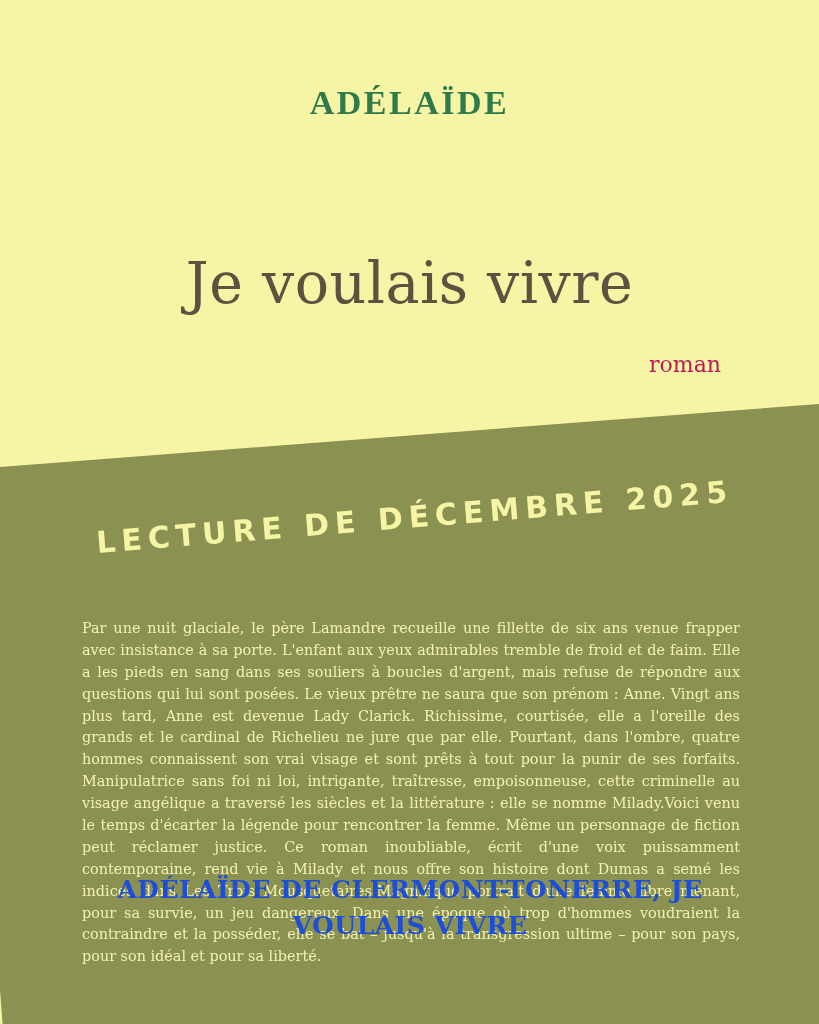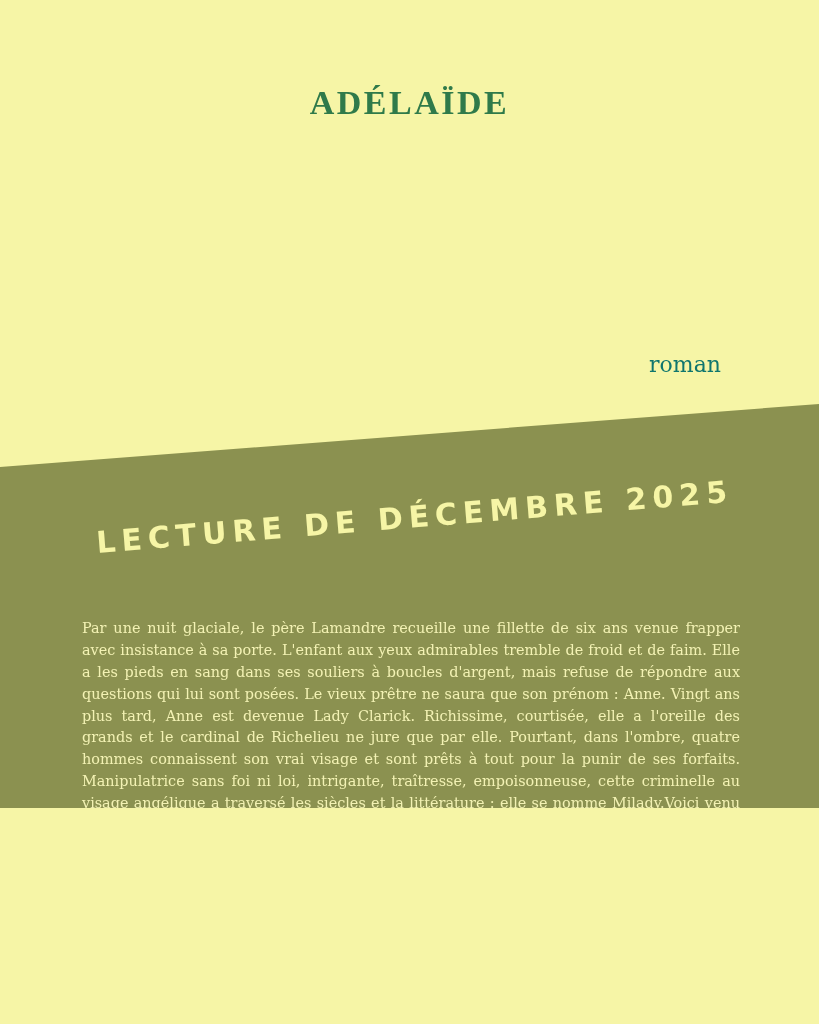--- a/index.html
+++ b/index.html
@@ -10,21 +10,21 @@
     width: 819px;
     height: 1024px;
     overflow: hidden;
     font-family: "Liberation Serif", serif;
     background: #f6f5a6;
   }
 
   #poster {
     position: relative;
     width: 819px;
-    height: 808px;
+    height: 1024px;
     background: #f6f5a6;
     overflow: hidden;
   }
 
   
   .cover {
     position: absolute;
     left: 0;
     top: 0;
     width: 819px;
@@ -60,21 +60,21 @@
     font-family: "DejaVu Serif", serif;
     font-size: 57px;
     font-weight: normal;
     letter-spacing: 0.5px;
   }
 
   .book-kind {
     position: absolute;
     top: 352px;
     right: 98px;
-    color: #0f766e;
+    color: #be185d;
     font-family: "DejaVu Serif", serif;
     font-size: 22px;
   }
 
   
   .green-panel {
     position: absolute;
     left: -40px;
     top: 470px;
     width: 900px;
@@ -135,20 +135,21 @@
     letter-spacing: 0.5px;
   }
 </style>
 </head>
 <body>
 
 <div id="poster">
 
   <div class="cover">
     <div class="author-line author-line-1">ADÉLAÏDE</div>
+    <div class="book-title">Je voulais vivre</div>
     <div class="book-kind">roman</div>
   </div>
 
   <div class="green-panel"></div>
 
   <div class="green-content">
     <div class="banner">LECTURE DE DÉCEMBRE 2025</div>
 
     <div class="blurb">Par une nuit glaciale, le père Lamandre recueille une fillette de six ans venue frapper avec insistance à sa porte. L'enfant aux yeux admirables tremble de froid et de faim. Elle a les pieds en sang dans ses souliers à boucles d'argent, mais refuse de répondre aux questions qui lui sont posées. Le vieux prêtre ne saura que son prénom : Anne. Vingt ans plus tard, Anne est devenue Lady Clarick. Richissime, courtisée, elle a l'oreille des grands et le cardinal de Richelieu ne jure que par elle. Pourtant, dans l'ombre, quatre hommes connaissent son vrai visage et sont prêts à tout pour la punir de ses forfaits. Manipulatrice sans foi ni loi, intrigante, traîtresse, empoisonneuse, cette criminelle au visage angélique a traversé les siècles et la littérature : elle se nomme Milady.Voici venu le temps d'écarter la légende pour rencontrer la femme. Même un personnage de fiction peut réclamer justice. Ce roman inoubliable, écrit d'une voix puissamment contemporaine, rend vie à Milady et nous offre son histoire dont Dumas a semé les indices dans Les Trois Mousquetaires.Magnifique portrait d'une femme libre menant, pour sa survie, un jeu dangereux. Dans une époque où trop d'hommes voudraient la contraindre et la posséder, elle se bat – jusqu'à la transgression ultime – pour son pays, pour son idéal et pour sa liberté.</div>
 

